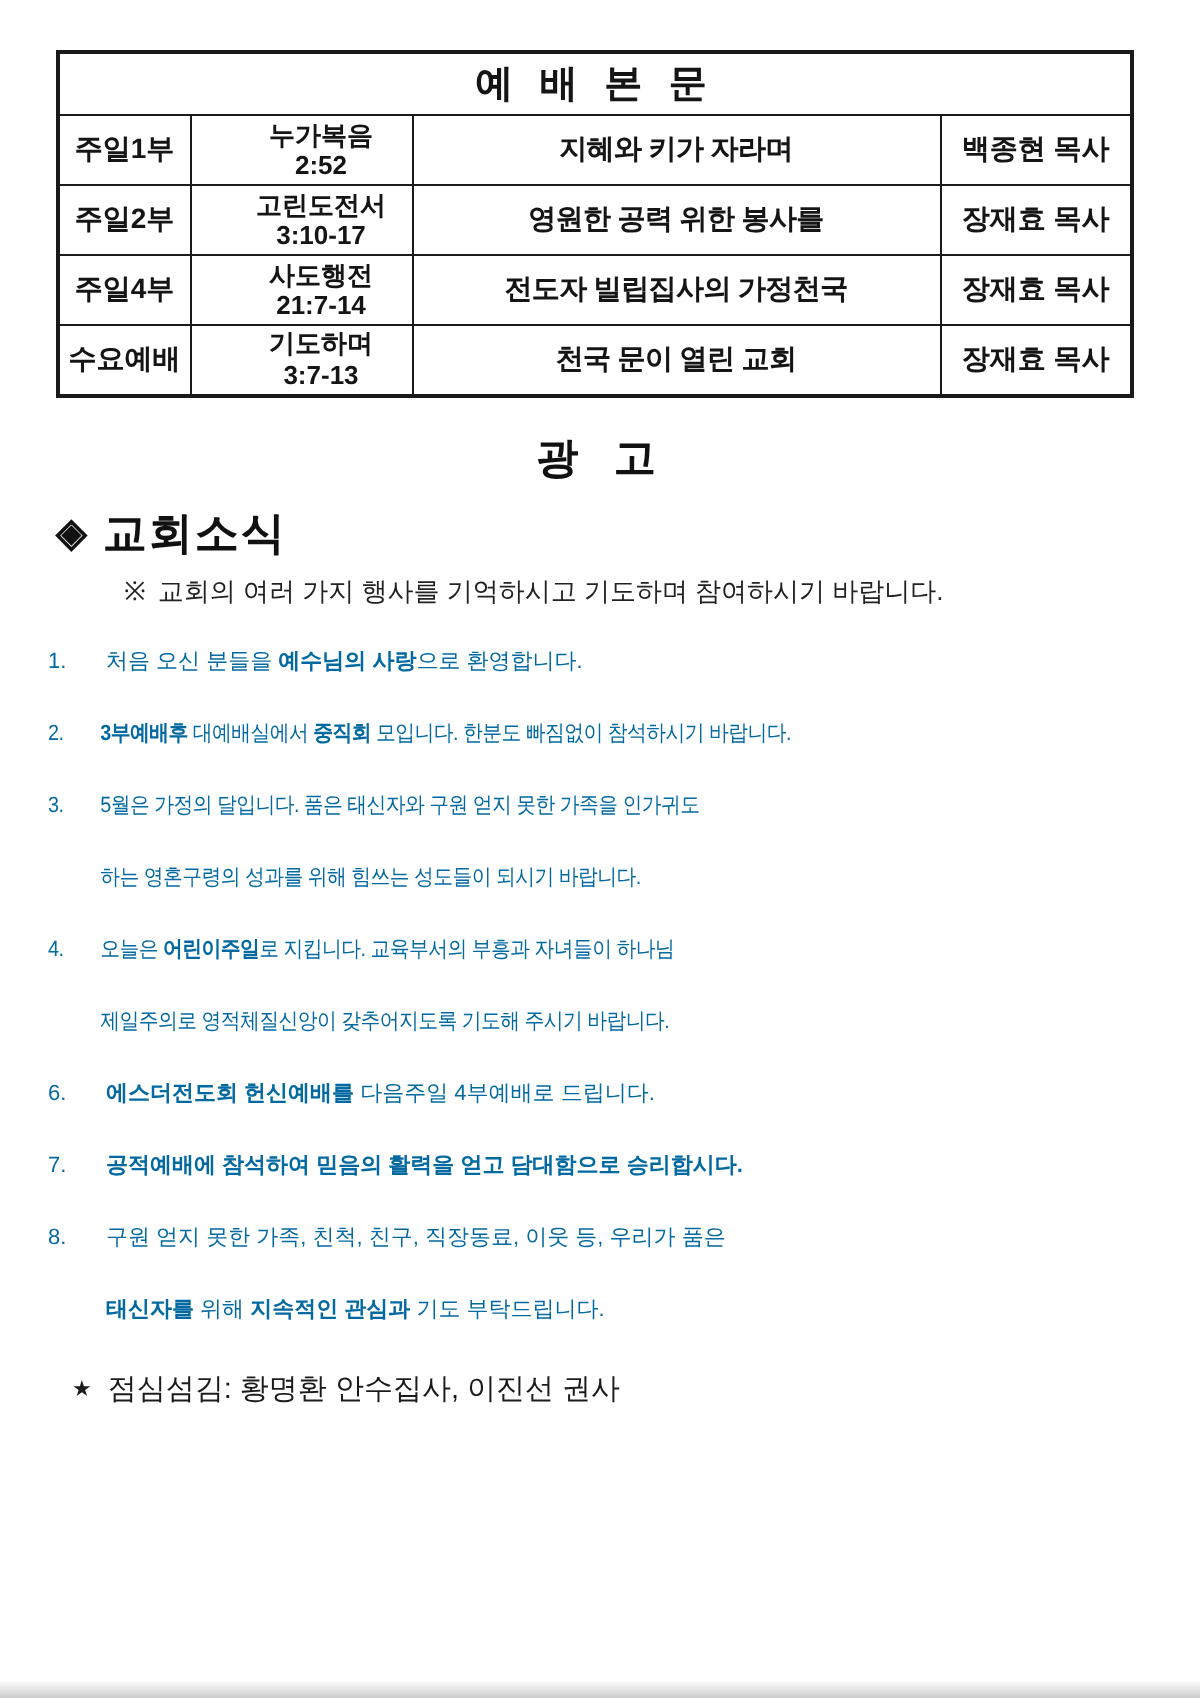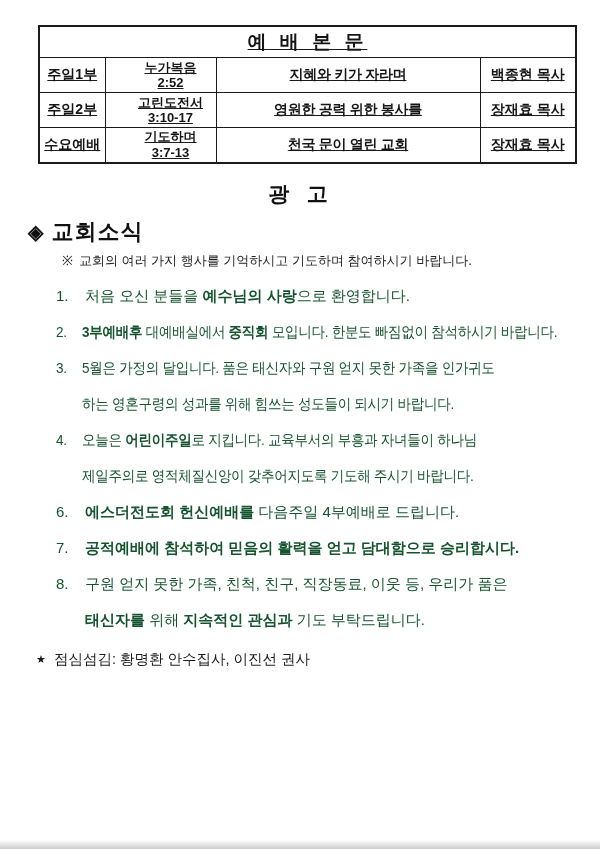--- a/index.html
+++ b/index.html
@@ -12,23 +12,22 @@
     overflow: hidden;
     position: relative;
   }
   .page { width: 600px; height: 849px; position: relative; overflow: hidden; }
 
   
   table.worship {
     border-collapse: collapse;
     table-layout: fixed;
     width: 537px;
-    margin: 25px 0 0 38px;
+    margin: 25px 0 0 28px;
     border: 2.5px solid #1a1a1a;
-    text-decoration: underline;
   }
   table.worship th, table.worship td {
     border: 1.5px solid #1a1a1a;
     text-align: center;
     vertical-align: middle;
     font-weight: bold;
     color: #151515;
   }
   th.table-title {
     height: 27px;
@@ -80,21 +79,21 @@
   }
   .section-note {
     margin: 4px 0 0 62px;
     font-size: 13px;
     color: #222;
     white-space: nowrap;
   }
   .section-note .note-marker { margin-right: 6px; }
 
   
-  .ann-list { margin: 8px 0 0 56px; font-size: 15px; color: #14532d; }
+  .ann-list { margin: 8px 0 0 24px; font-size: 11px; color: #0369a1; }
   .ann-line {
     height: 36px;
     line-height: 36px;
     white-space: nowrap;
   }
   .ann-line .num { display: inline-block; width: 29px; }
   .ann-line.cont { padding-left: 29px; }
   .ann-line .b { font-weight: bold; }
   .ann-line.condensed {
     transform: scaleX(0.9);
@@ -150,20 +149,29 @@
         <tr>
           <td class="c-service">주일2부</td>
           <td class="c-scripture">
             <div>고린도전서</div>
             <div>3:10-17</div>
           </td>
           <td class="c-sermon">영원한 공력 위한 봉사를</td>
           <td class="c-pastor">장재효 목사</td>
         </tr>
         <tr>
+          <td class="c-service">주일4부</td>
+          <td class="c-scripture">
+            <div>사도행전</div>
+            <div>21:7-14</div>
+          </td>
+          <td class="c-sermon">전도자 빌립집사의 가정천국</td>
+          <td class="c-pastor">장재효 목사</td>
+        </tr>
+        <tr>
           <td class="c-service">수요예배</td>
           <td class="c-scripture">
             <div>기도하며</div>
             <div>3:7-13</div>
           </td>
           <td class="c-sermon">천국 문이 열린 교회</td>
           <td class="c-pastor">장재효 목사</td>
         </tr>
       </tbody>
   </table>

